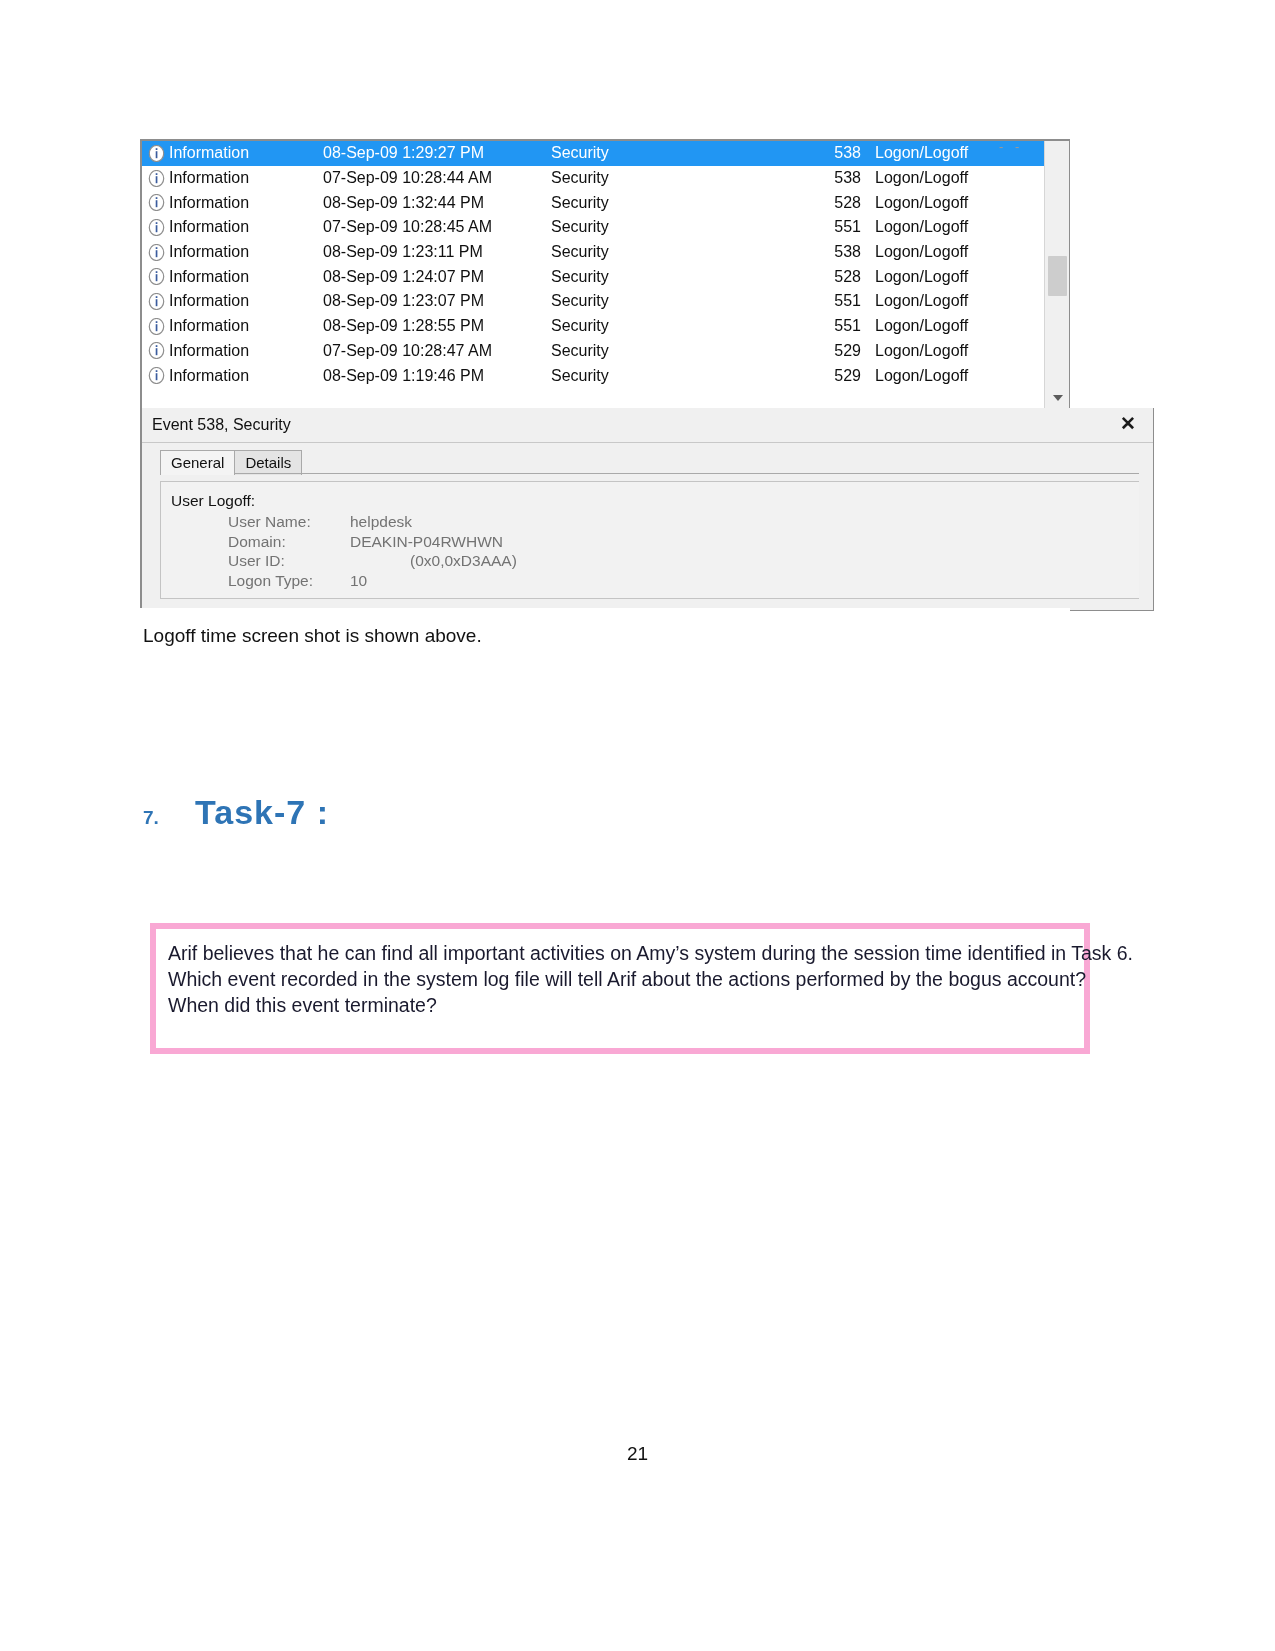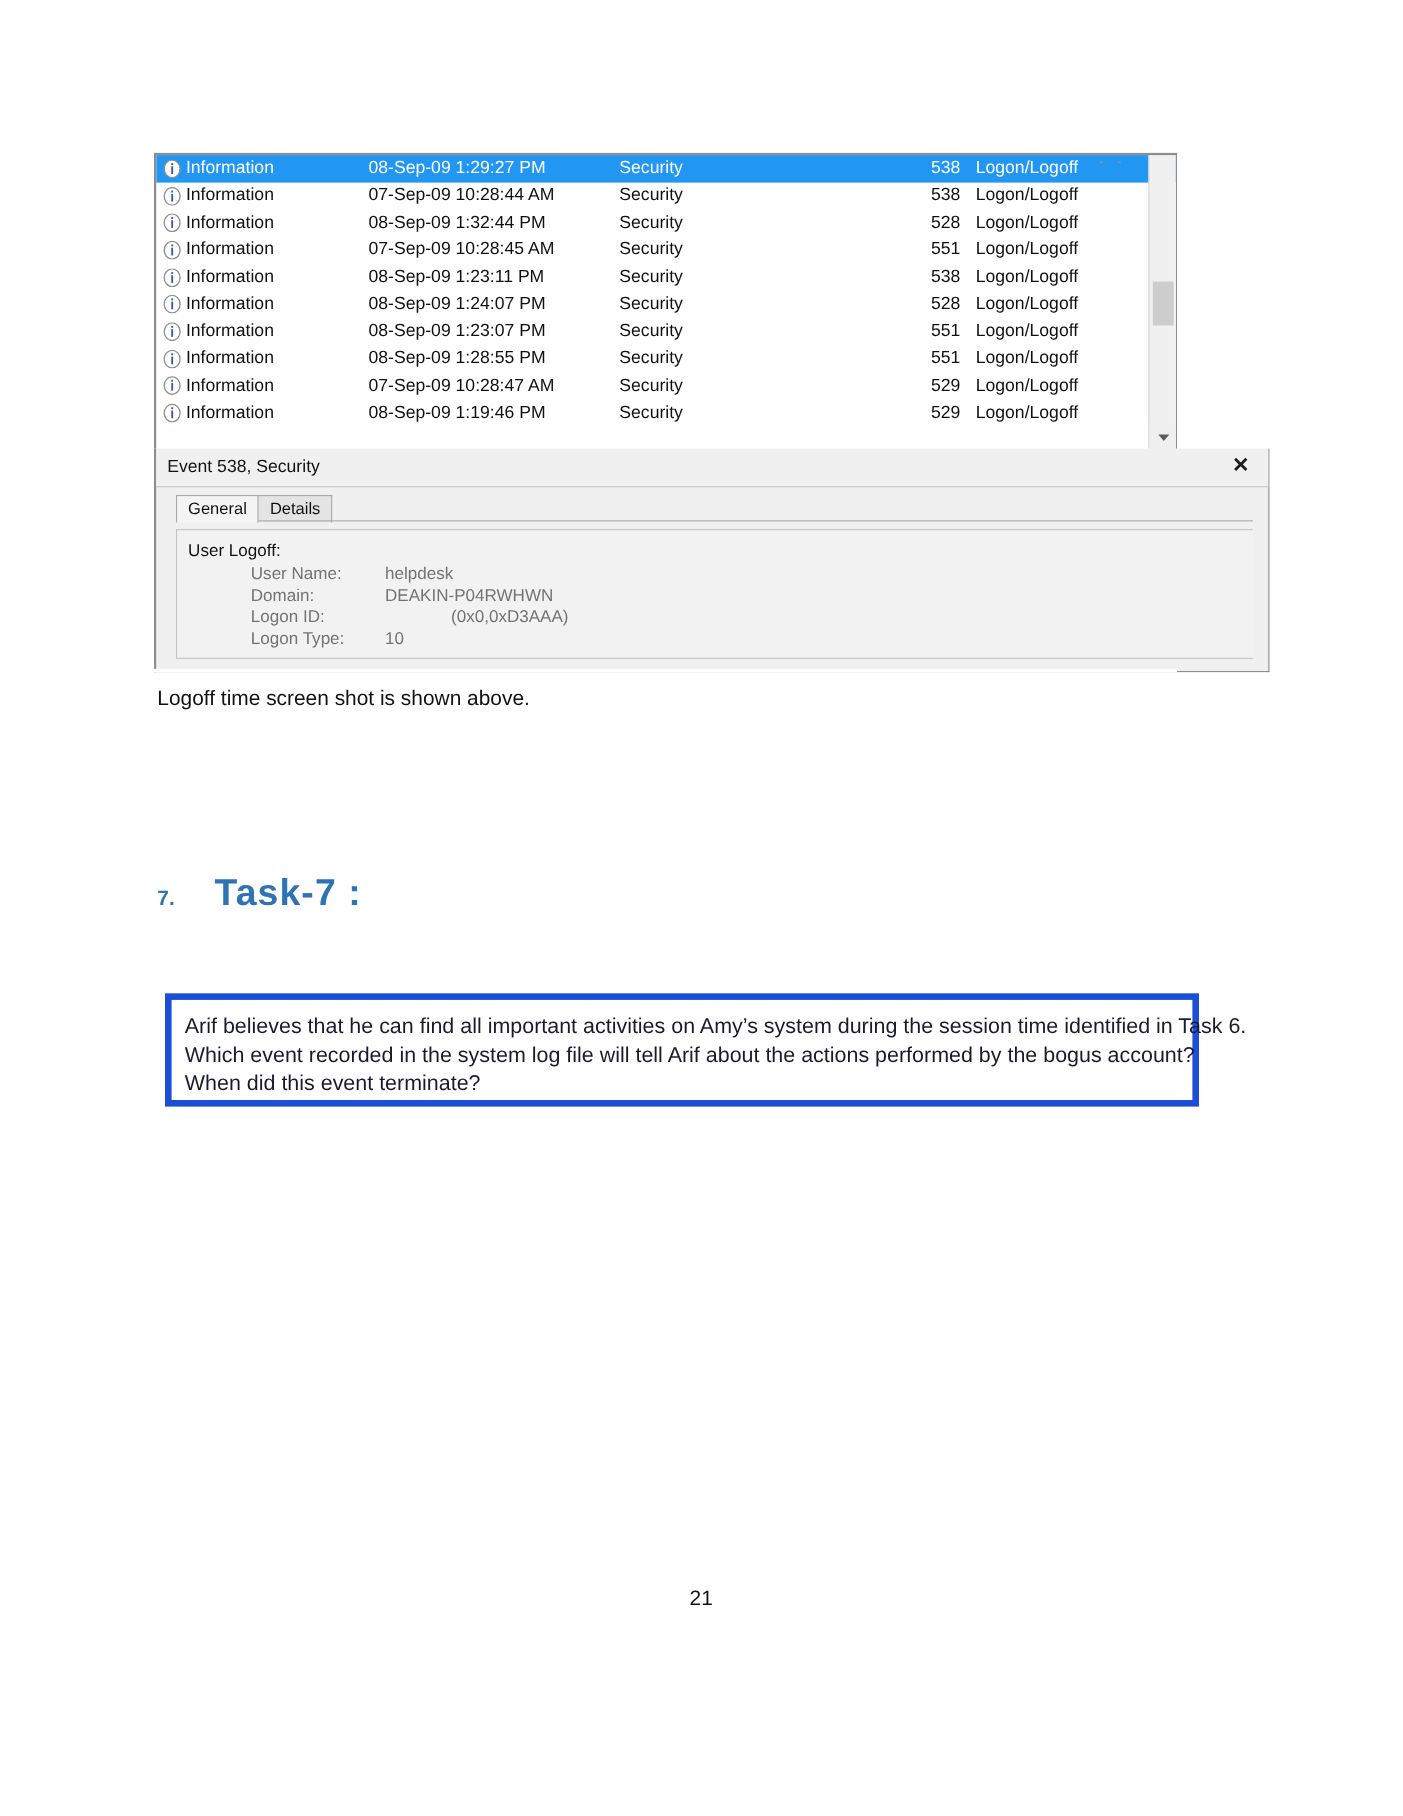--- a/index.html
+++ b/index.html
@@ -57,21 +57,21 @@
   .evt-ico {
     width: 17px;
     height: 17px;
     flex: 0 0 17px;
     margin-right: 4px;
     position: relative;
   }
   .evt-ico svg { display: block; }
 
   .c-level { width: 154px; flex: 0 0 154px; }
-  .c-date  { width: 228px; flex: 0 0 228px; margin-left: 12px; }
+  .c-date  { width: 228px; flex: 0 0 228px; }
   .c-src   { width: 250px; flex: 0 0 250px; }
   .c-id    { width: 60px;  flex: 0 0 60px; text-align: right; }
   .c-cat   { width: 180px; flex: 0 0 180px; padding-left: 14px; }
 
   
   .evt-scroll {
     position: absolute;
     right: 0;
     top: 0;
     width: 25px;
@@ -253,24 +253,24 @@
   }
   .heading .htext {
     font-size: 34px;
     font-weight: bold;
     letter-spacing: 1px;
   }
 
   .qbox {
     position: absolute;
     left: 150px;
-    top: 903px;
+    top: 923px;
     width: 940px;
-    height: 103px;
-    border: 6px solid #1d4ed8;
+    height: 131px;
+    border: 6px solid #f9a8d4;
     background: #ffffff;
     box-sizing: border-box;
   }
   .qbox .qtext {
     padding: 11px 8px 0 12px;
     font-size: 19.5px;
     line-height: 26px;
     color: #1a1a2e;
     font-family: "Liberation Sans", sans-serif;
   }
@@ -459,21 +459,21 @@
       <div id="evt-fields">
           <div class="kvrow">
             <span class="k">User Name:</span>
             <span class="v">helpdesk</span>
           </div>
           <div class="kvrow">
             <span class="k">Domain:</span>
             <span class="v">DEAKIN-P04RWHWN</span>
           </div>
           <div class="kvrow">
-            <span class="k">Logon ID:</span>
+            <span class="k">User ID:</span>
             <span class="v indented">(0x0,0xD3AAA)</span>
           </div>
           <div class="kvrow">
             <span class="k">Logon Type:</span>
             <span class="v">10</span>
           </div>
         </div>
     </div>
   </div>
 

